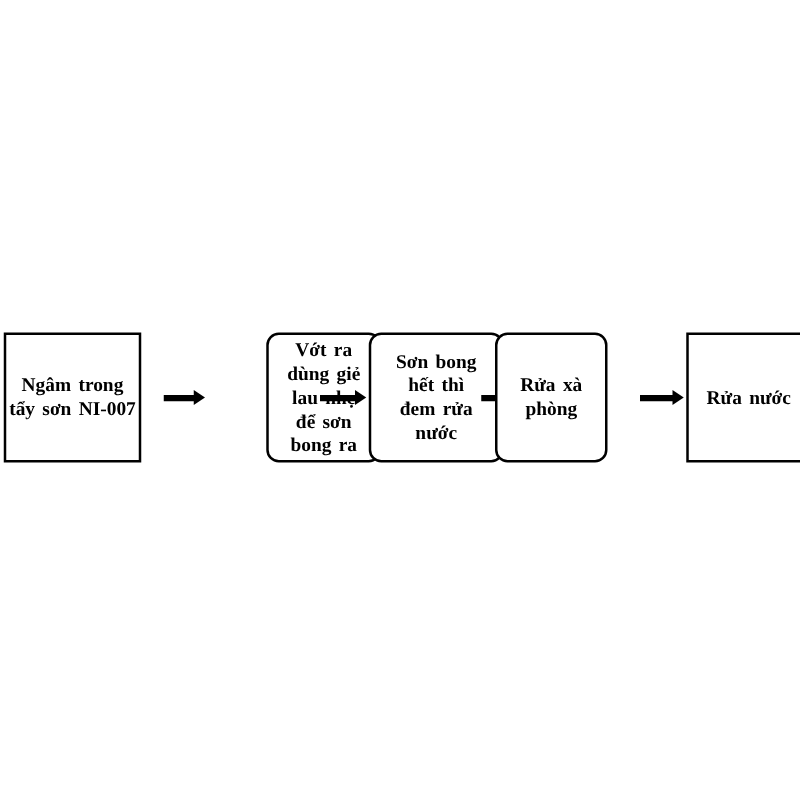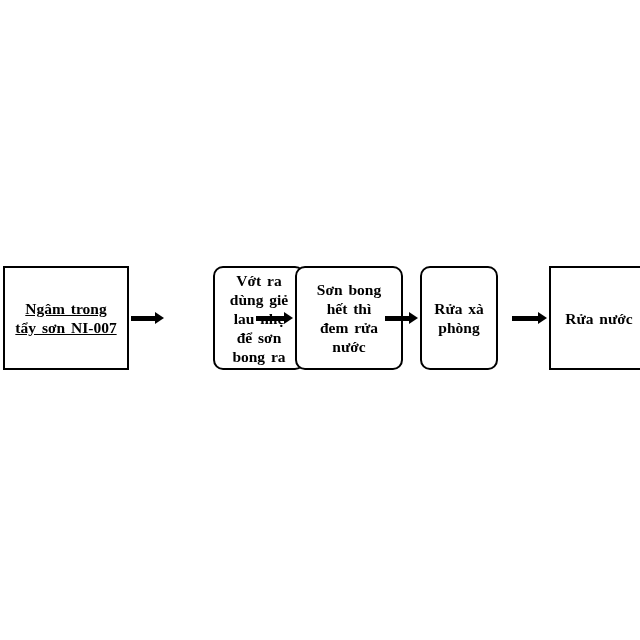--- a/index.html
+++ b/index.html
@@ -28,24 +28,24 @@
     justify-content: center;
     text-align: center;
     font-weight: bold;
     font-size: 15.5px;
     line-height: 19px;
     white-space: pre-line;
     word-spacing: 2px;
     padding: 0 2px;
   }
   .rounded { border-radius: 10px; }
-  .s1 { left: 3px;   width: 126px; text-decoration: underline; }
+  .s1 { left: 3px;   width: 110px; }
   .s2 { left: 165px; width: 92px; margin-left: 48px; }
   .s3 { left: 295px; width: 108px; }
-  .s4 { left: 420px; width: 78px; align-items: center; }
+  .s4 { left: 396px; width: 90px; align-items: center; }
   .s5 { left: 549px; width: 100px; }
 
   .arrow {
     position: absolute;
     top: 312px;
     height: 12px;
   }
   .a1 { left: 131px; width: 33px; }
   .a2 { left: 256px; width: 37px; }
   .a3 { left: 385px; width: 33px; }

